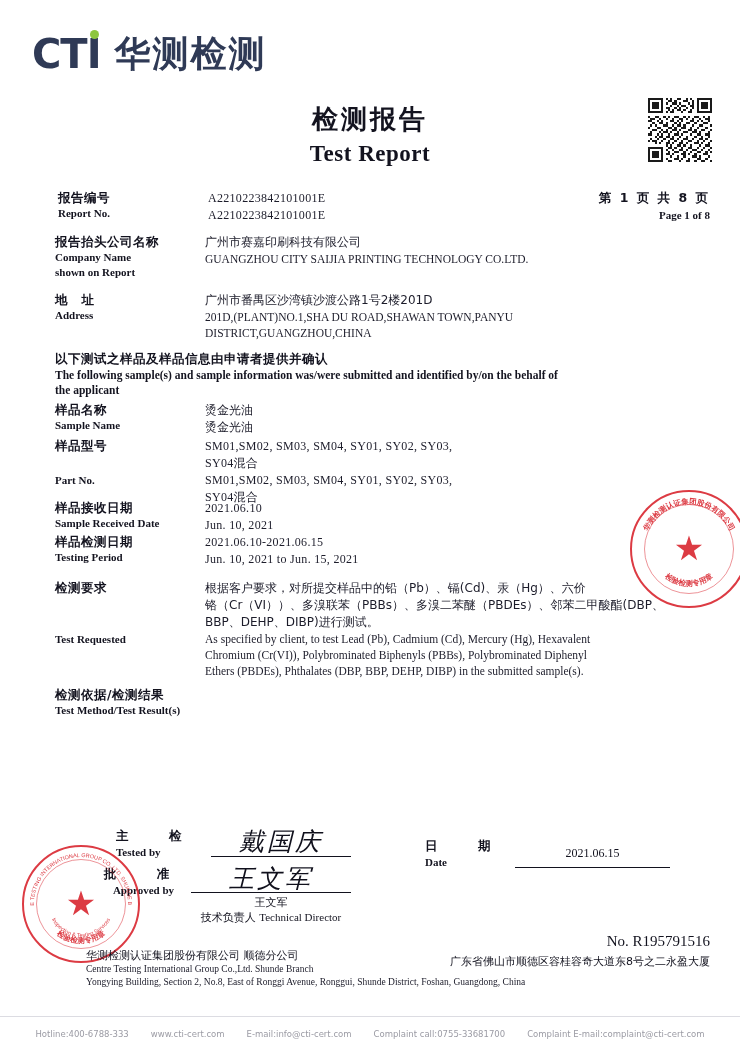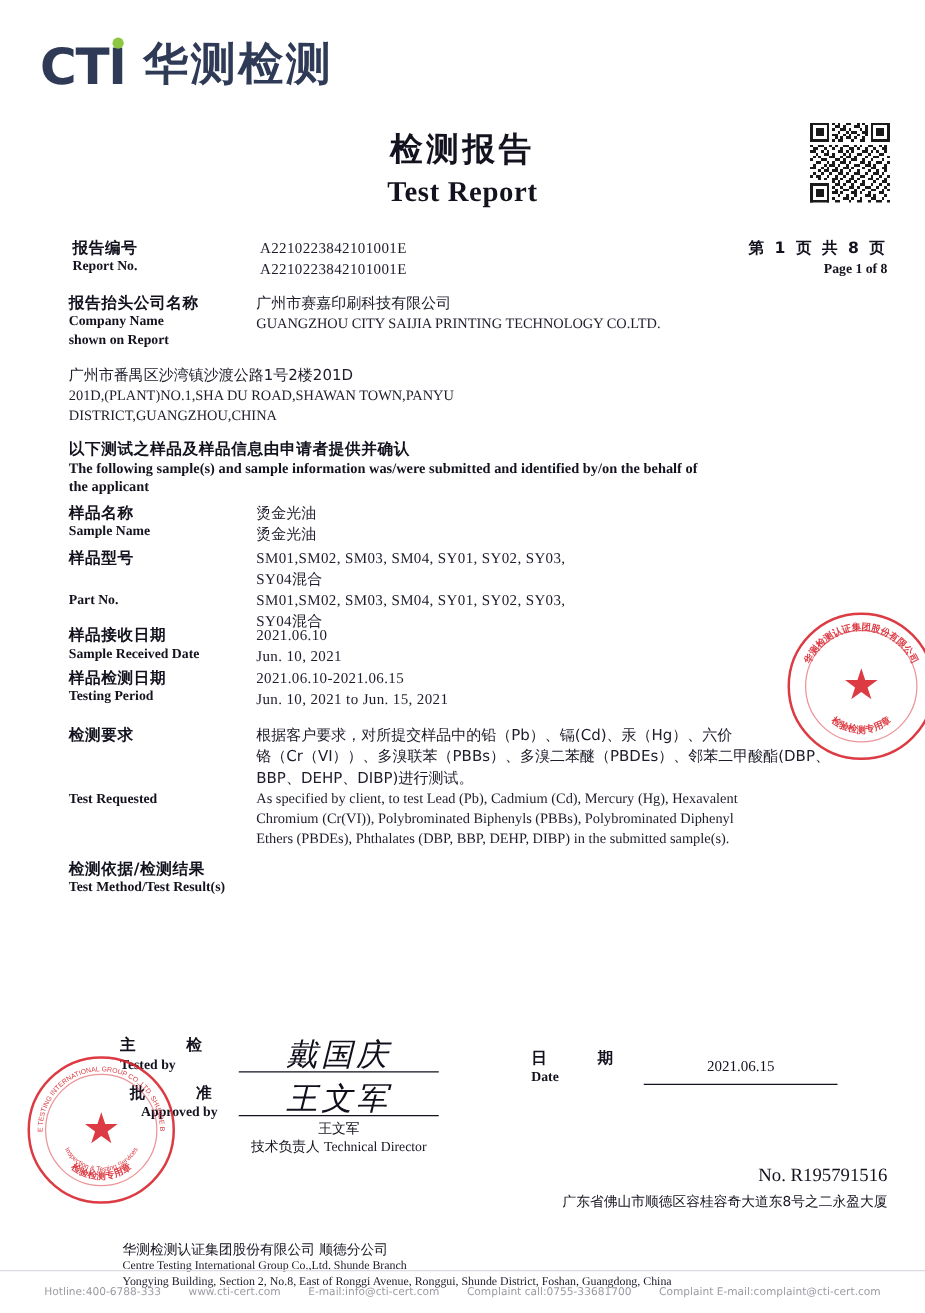--- a/index.html
+++ b/index.html
@@ -30,21 +30,21 @@
     line-height: 1;
   }
   .logo-dot {
     position: absolute;
     width: 9px; height: 9px;
     border-radius: 50%;
     background: #8dc63f;
     right: 2px; top: -4px;
   }
   .logo-cn {
-    font-family: Liberation Mono, monospace;
+    font-family: Liberation Serif, serif;
     font-weight: bold;
     font-size: 36px;
     color: #2f3a56;
     letter-spacing: 2px;
     line-height: 1;
   }
 
   
   .title-block {
     position: absolute; left: 0; top: 102px;
@@ -242,23 +242,22 @@
   }
   .sig-date {
     font-family: "Liberation Serif", serif;
     font-size: 12px;
     text-align: center;
     color: #13131f;
   }
 
   
   .footer-addr {
-    position: absolute; left: 86px; top: 992px;
-    font-family: "DejaVu Sans", sans-serif;
-    margin-left: 12px;
+    position: absolute; left: 86px; top: 948px;
+    font-family: "DejaVu Sans", sans-serif;
   }
   .footer-addr .cn {
     font-size: 11px; color: #13131f; line-height: 15px;
   }
   .footer-addr .en {
     font-family: "Liberation Serif", serif;
     font-size: 9.5px; color: #1c1c2a; line-height: 13px;
   }
   .footer-right {
     position: absolute; right: 30px; top: 933px;
@@ -550,20 +549,24 @@
     <div class="en">Company Name</div>
     <div class="en">shown on Report</div>
   </div>
   <div class="val">
     <div class="cn">广州市赛嘉印刷科技有限公司</div>
     <div class="en">GUANGZHOU CITY SAIJIA PRINTING TECHNOLOGY CO.LTD.</div>
   </div>
 </div>
 
 <div class="row" style="left:55px; top:292px; width:600px;">
+  <div class="lbl">
+    <div class="cn spread">地址</div>
+    <div class="en">Address</div>
+  </div>
   <div class="val">
     <div class="cn">广州市番禺区沙湾镇沙渡公路1号2楼201D</div>
     <div class="en">201D,(PLANT)NO.1,SHA DU ROAD,SHAWAN TOWN,PANYU</div>
     <div class="en">DISTRICT,GUANGZHOU,CHINA</div>
   </div>
 </div>
 
 <div class="declare">
   <div class="cn">以下测试之样品及样品信息由申请者提供并确认</div>
   <div class="en">The following sample(s) and sample information was/were submitted and identified by/on the behalf of</div>
@@ -649,21 +652,21 @@
 </div>
 
 <div class="row" style="left:55px; top:687px; width:620px;">
   <div class="lbl" style="width:195px;">
     <div class="cn">检测依据/检测结果</div>
     <div class="en">Test Method/Test Result(s)</div>
   </div>
 </div>
 
 <div class="sig-block" style="left:96px; top:828px; width:255px;">
-  <div style="display:flex; align-items:flex-end;">
+  <div style="display:flex; align-items:center;margin-left:20px;">
     <div style="width:95px; flex:none;">
       <div class="sig-lbl-cn">主　检</div>
       <div class="sig-lbl-en">Tested by</div>
     </div>
     <div style="flex:1;">
       <div class="sig-hand">戴国庆</div>
       <div class="sig-line"></div>
     </div>
   </div>
   <div style="display:flex; align-items:flex-start; margin-top:8px;">

